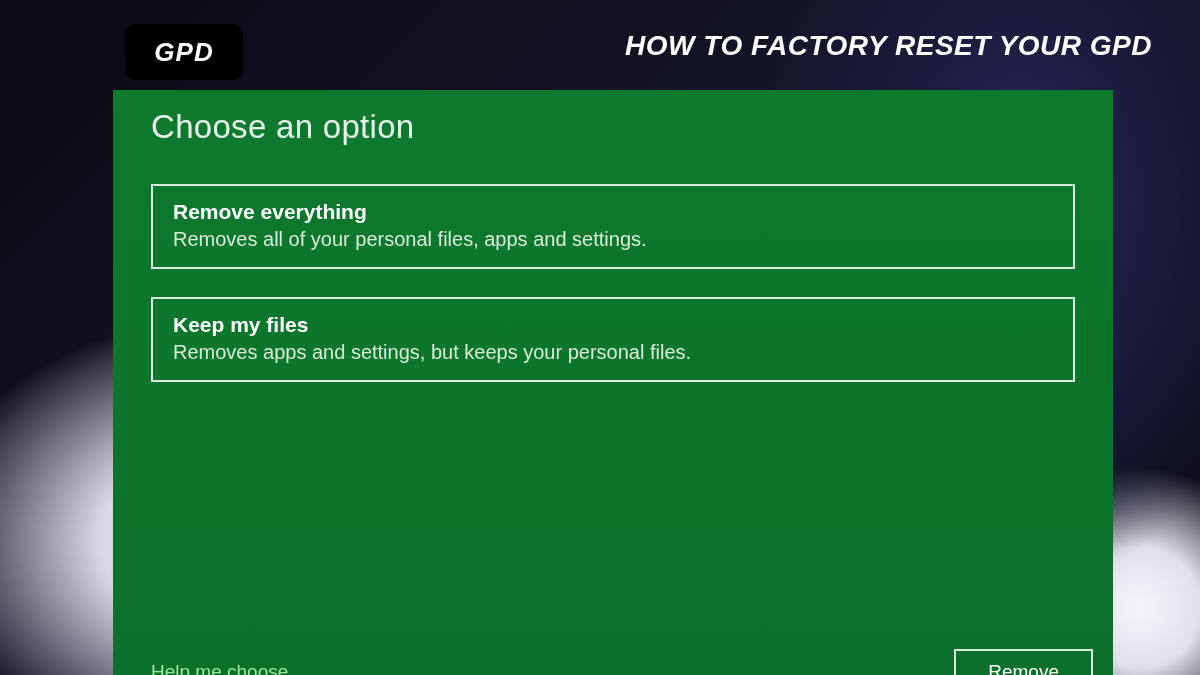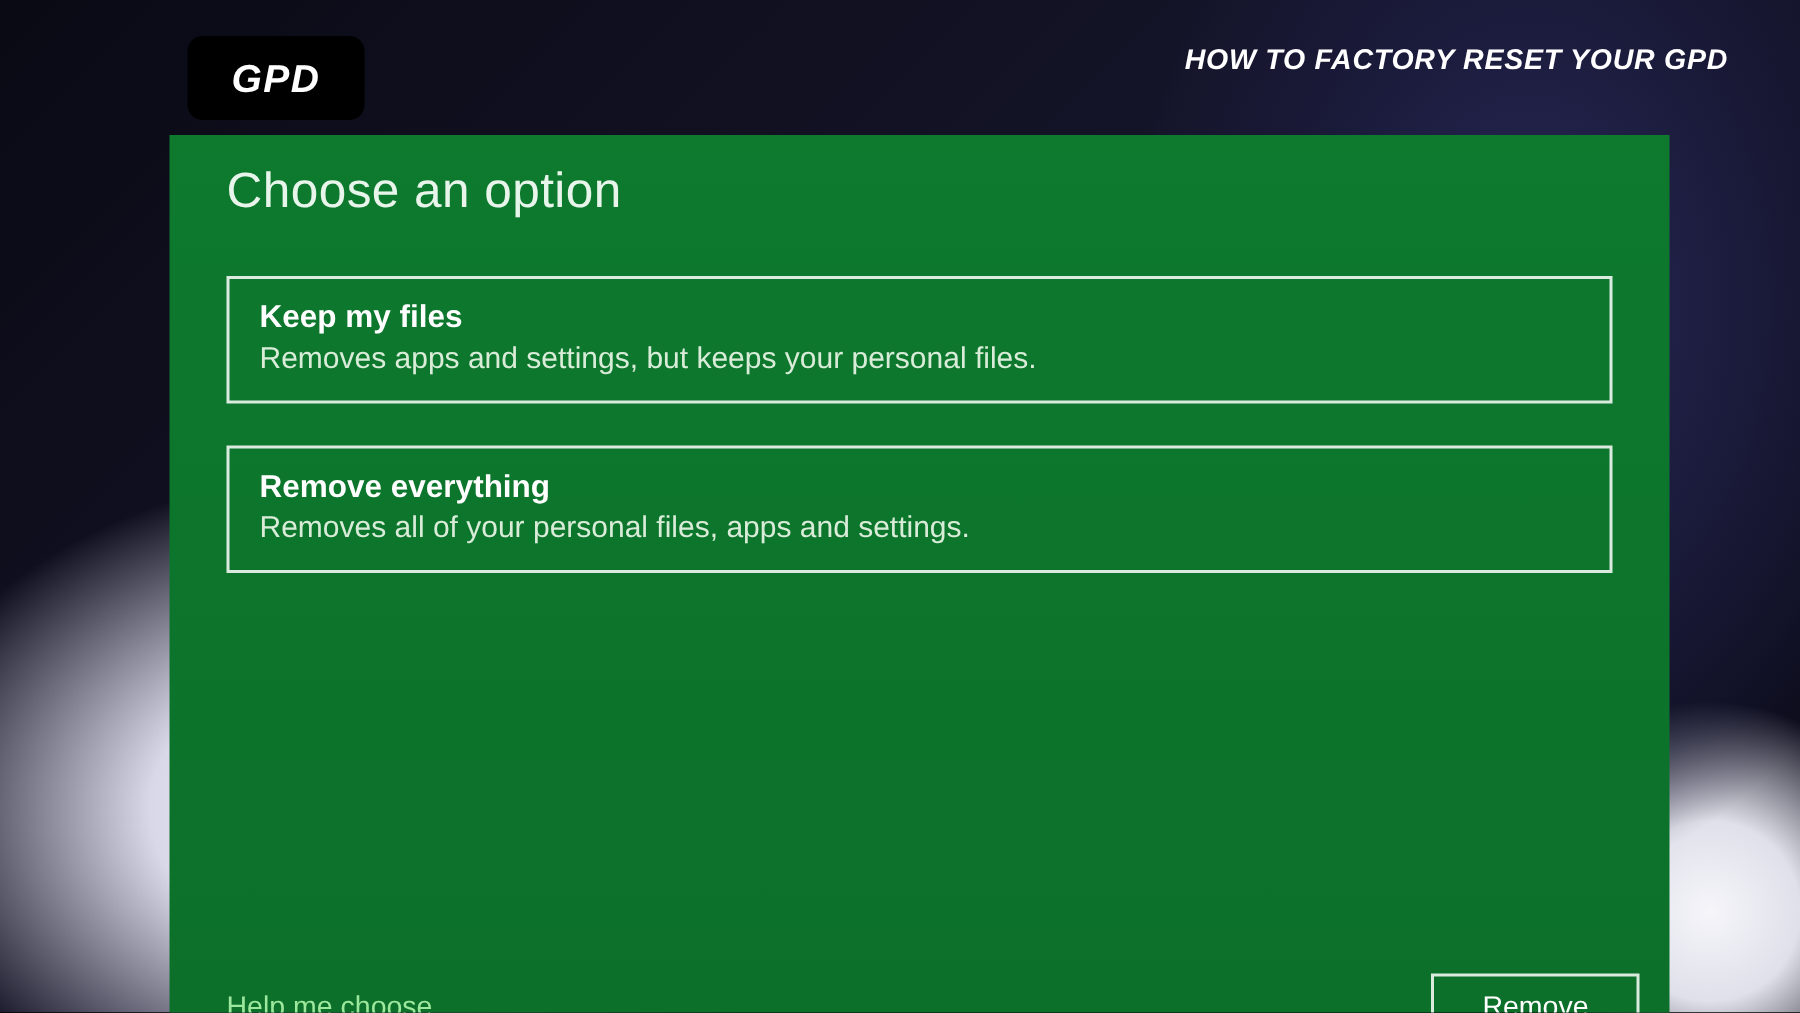--- a/index.html
+++ b/index.html
@@ -45,21 +45,21 @@
       font-style: italic;
       z-index: 10;
     }
     
     .header-title {
       position: absolute;
       top: 30px;
       right: 48px;
       color: #fff;
       font-weight: 900;
-      font-size: 19px;
+      font-size: 28px;
       letter-spacing: 0.5px;
       font-style: italic;
       font-family: Arial, sans-serif;
       z-index: 10;
     }
     
     .reset-panel {
       position: absolute;
       top: 90px;
       left: 113px;
@@ -133,26 +133,26 @@
 <div class="gpd-logo">
   <span>GPD</span>
 </div>
 
 <div class="header-title">HOW TO FACTORY RESET YOUR GPD</div>
 
 <div class="reset-panel">
   <div class="panel-title">Choose an option</div>
 
   <div class="option-box">
-    <div class="option-title">Keep my files</div>
-    <div class="option-desc">Removes apps and settings, but keeps your personal files.</div>
+    <div class="option-title">Remove everything</div>
+    <div class="option-desc">Removes all of your personal files, apps and settings.</div>
   </div>
 
   <div class="option-box">
-    <div class="option-title">Remove everything</div>
-    <div class="option-desc">Removes all of your personal files, apps and settings.</div>
+    <div class="option-title">Keep my files</div>
+    <div class="option-desc">Removes apps and settings, but keeps your personal files.</div>
   </div>
 
   <div class="panel-footer">
     <a class="help-link">Help me choose</a>
     <button class="cancel-btn">Remove</button>
   </div>
 </div>
 
 </body></html>

